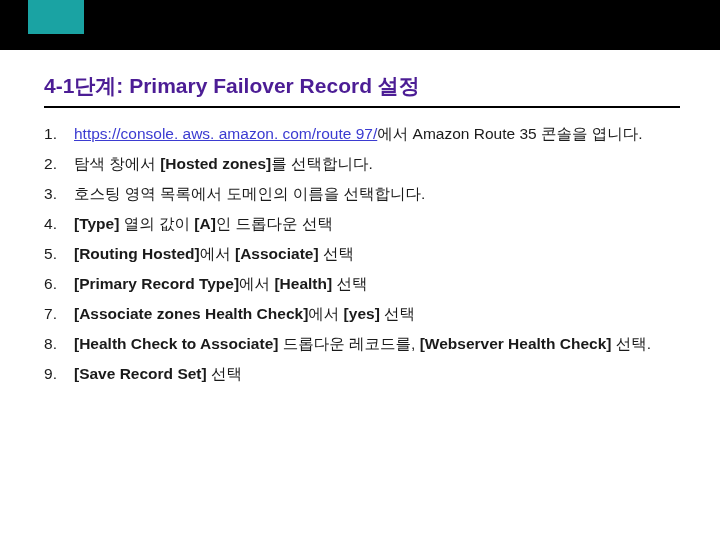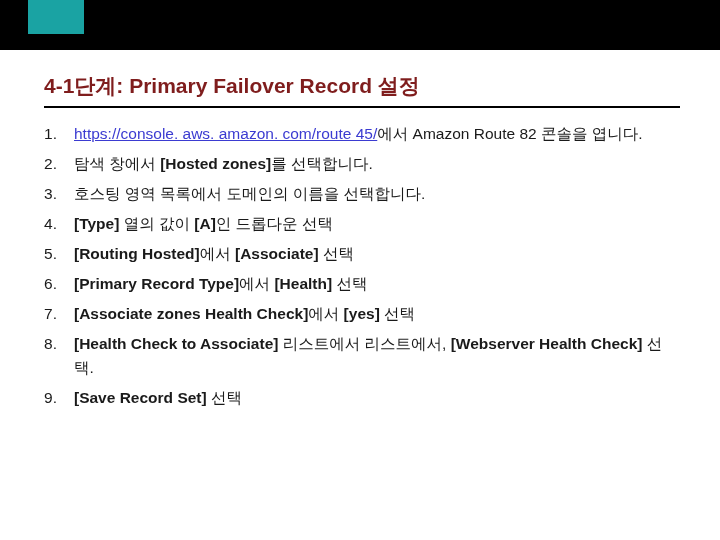--- a/index.html
+++ b/index.html
@@ -24,21 +24,21 @@
     width: 56px;
     height: 34px;
     background: #1aa3a3;
   }
   .content {
     padding: 22px 40px 0 44px;
   }
   .title {
     font-size: 21px;
     font-weight: 600;
-    color: #7f1d1d;
+    color: #4c1d95;
     border-bottom: 2px solid #000;
     display: inline-block;
     width: 100%;
     padding-bottom: 6px;
     margin-bottom: 14px;
   }
   ol.steps {
     list-style: none;
     counter-reset: step;
     font-size: 15.5px;
@@ -73,21 +73,21 @@
 
 <div class="content">
 
   <div class="title">
     <span class="bold">4-1단계</span><span>: </span><span>Primary Failover Record </span><span class="bold">설정</span>
   </div>
 
   <ol class="steps">
 
     <li>
-      <span class="link">https://console. aws. amazon. com/route 45/</span><span>에서 Amazon Route 82 콘솔을 엽니다.</span>
+      <span class="link">https://console. aws. amazon. com/route 97/</span><span>에서 Amazon Route 35 콘솔을 엽니다.</span>
     </li>
 
     <li>
       <span>탐색 창에서 </span><span class="bold">[Hosted zones]</span><span>를 선택합니다.</span>
     </li>
 
     <li>
       <span>호스팅 영역 목록에서 도메인의 이름을 선택합니다.</span>
     </li>
 
@@ -101,21 +101,21 @@
 
     <li>
       <span class="bold">[Primary Record Type]</span><span>에서 </span><span class="bold">[Health]</span><span> 선택</span>
     </li>
 
     <li>
       <span class="bold">[Associate zones Health Check]</span><span>에서 </span><span class="bold">[yes]</span><span> 선택</span>
     </li>
 
     <li>
-      <span class="bold">[Health Check to Associate]</span><span> 리스트에서 리스트에서, </span><span class="bold">[Webserver Health Check]</span><span> 선택.</span>
+      <span class="bold">[Health Check to Associate]</span><span> 드롭다운 레코드를, </span><span class="bold">[Webserver Health Check]</span><span> 선택.</span>
     </li>
 
     <li>
       <span class="bold">[Save Record Set]</span><span> 선택</span>
     </li>
 
   </ol>
 
 </div>
 

